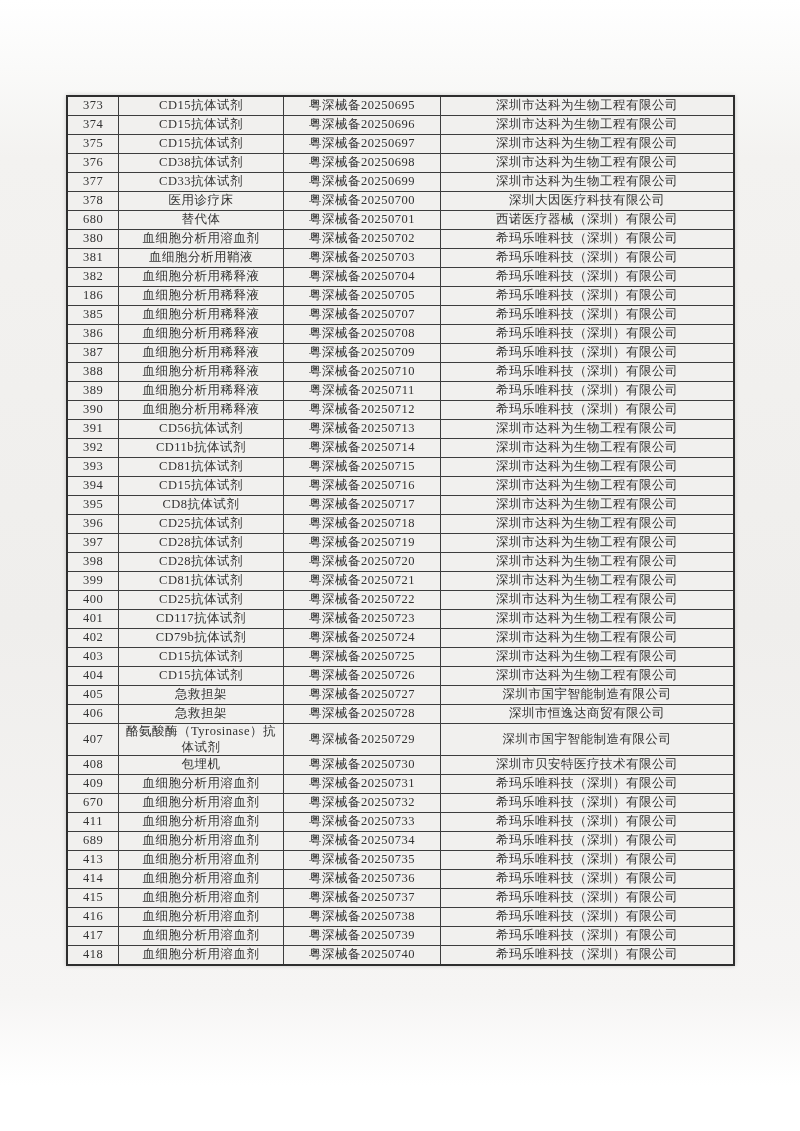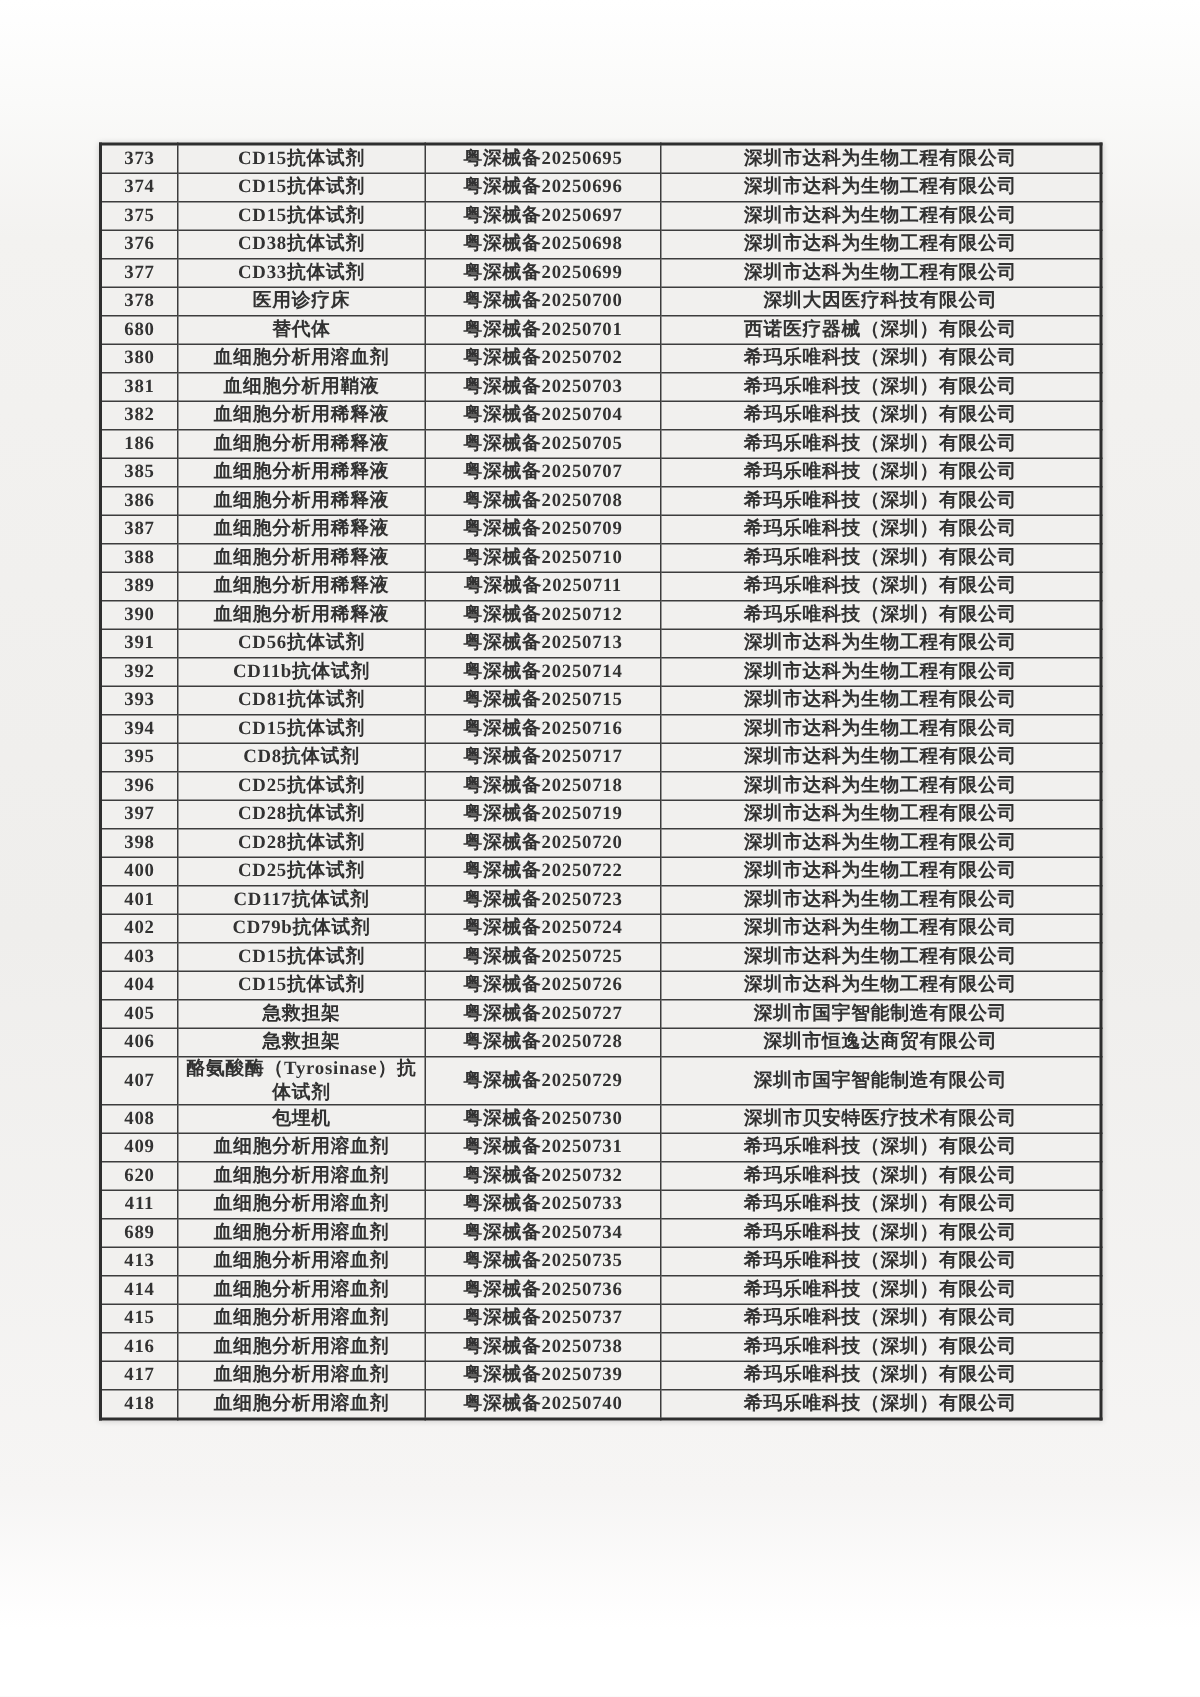--- a/index.html
+++ b/index.html
@@ -10,21 +10,20 @@
     width: 800px;
     height: 1131px;
     position: relative;
     background: linear-gradient(180deg, #ffffff 0%, #fafaf9 6%, #f3f2f0 14%, #efeeec 55%, #f6f5f4 88%, #ffffff 96%);
     font-family: "Liberation Serif", "DejaVu Serif", serif;
     overflow: hidden;
   }
   .page {
     position: absolute;
     inset: 0;
-    font-weight: bold;
   }
   table.reg-table {
     position: absolute;
     left: 66px;
     top: 95px;
     width: 662px;
     border-collapse: collapse;
     table-layout: fixed;
     background: #f1f0ee;
     box-shadow: 0 0 4px rgba(0,0,0,0.18);
@@ -199,20 +198,26 @@
     <td class="col-reg">粤深械备20250719</td>
     <td class="col-comp">深圳市达科为生物工程有限公司</td>
   </tr>
         <tr>
     <td class="col-no">398</td>
     <td class="col-prod">CD28抗体试剂</td>
     <td class="col-reg">粤深械备20250720</td>
     <td class="col-comp">深圳市达科为生物工程有限公司</td>
   </tr>
         <tr>
+    <td class="col-no">399</td>
+    <td class="col-prod">CD81抗体试剂</td>
+    <td class="col-reg">粤深械备20250721</td>
+    <td class="col-comp">深圳市达科为生物工程有限公司</td>
+  </tr>
+        <tr>
     <td class="col-no">400</td>
     <td class="col-prod">CD25抗体试剂</td>
     <td class="col-reg">粤深械备20250722</td>
     <td class="col-comp">深圳市达科为生物工程有限公司</td>
   </tr>
         <tr>
     <td class="col-no">401</td>
     <td class="col-prod">CD117抗体试剂</td>
     <td class="col-reg">粤深械备20250723</td>
     <td class="col-comp">深圳市达科为生物工程有限公司</td>
@@ -259,21 +264,21 @@
     <td class="col-reg">粤深械备20250730</td>
     <td class="col-comp">深圳市贝安特医疗技术有限公司</td>
   </tr>
         <tr>
     <td class="col-no">409</td>
     <td class="col-prod">血细胞分析用溶血剂</td>
     <td class="col-reg">粤深械备20250731</td>
     <td class="col-comp">希玛乐唯科技（深圳）有限公司</td>
   </tr>
         <tr>
-    <td class="col-no">620</td>
+    <td class="col-no">670</td>
     <td class="col-prod">血细胞分析用溶血剂</td>
     <td class="col-reg">粤深械备20250732</td>
     <td class="col-comp">希玛乐唯科技（深圳）有限公司</td>
   </tr>
         <tr>
     <td class="col-no">411</td>
     <td class="col-prod">血细胞分析用溶血剂</td>
     <td class="col-reg">粤深械备20250733</td>
     <td class="col-comp">希玛乐唯科技（深圳）有限公司</td>
   </tr>

